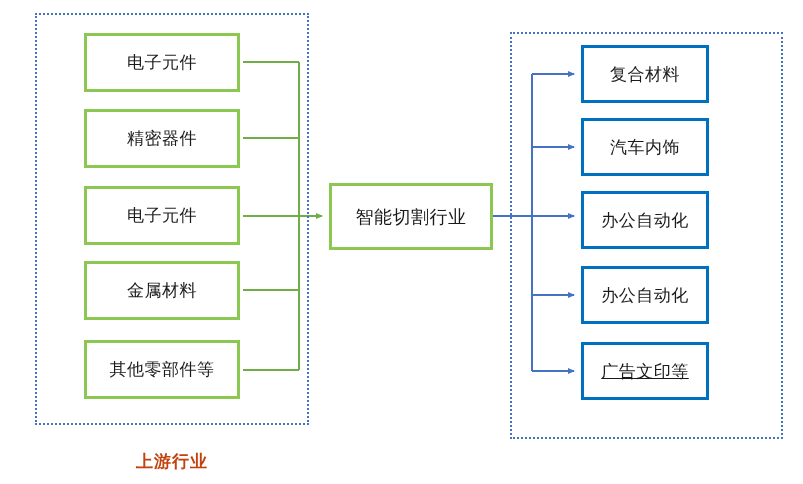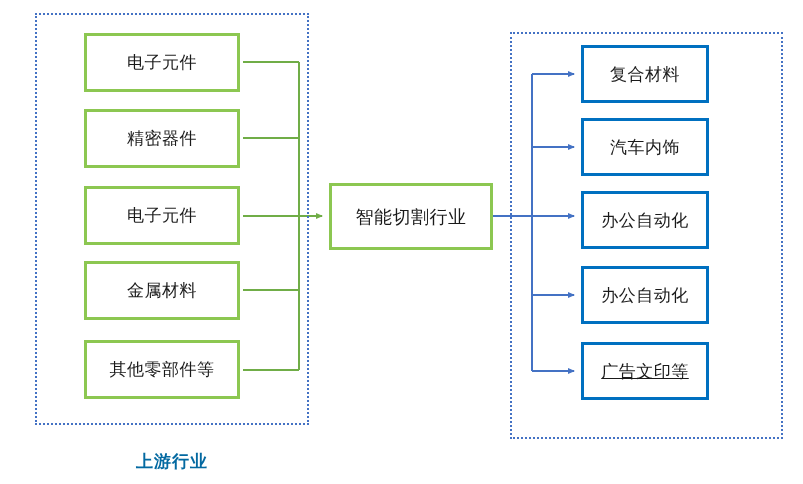--- a/index.html
+++ b/index.html
@@ -36,21 +36,21 @@
     top: 32px;
     width: 273px;
     height: 407px;
   }
 
   
   .group-caption {
     position: absolute;
     font-size: 17px;
     font-weight: bold;
-    color: #0369a1;
+    color: #c2410c;
     letter-spacing: 1px;
     text-align: center;
     white-space: nowrap;
   }
   #caption-upstream {
     left: 35px;
     top: 450px;
     width: 274px;
   }
   #caption-downstream {

